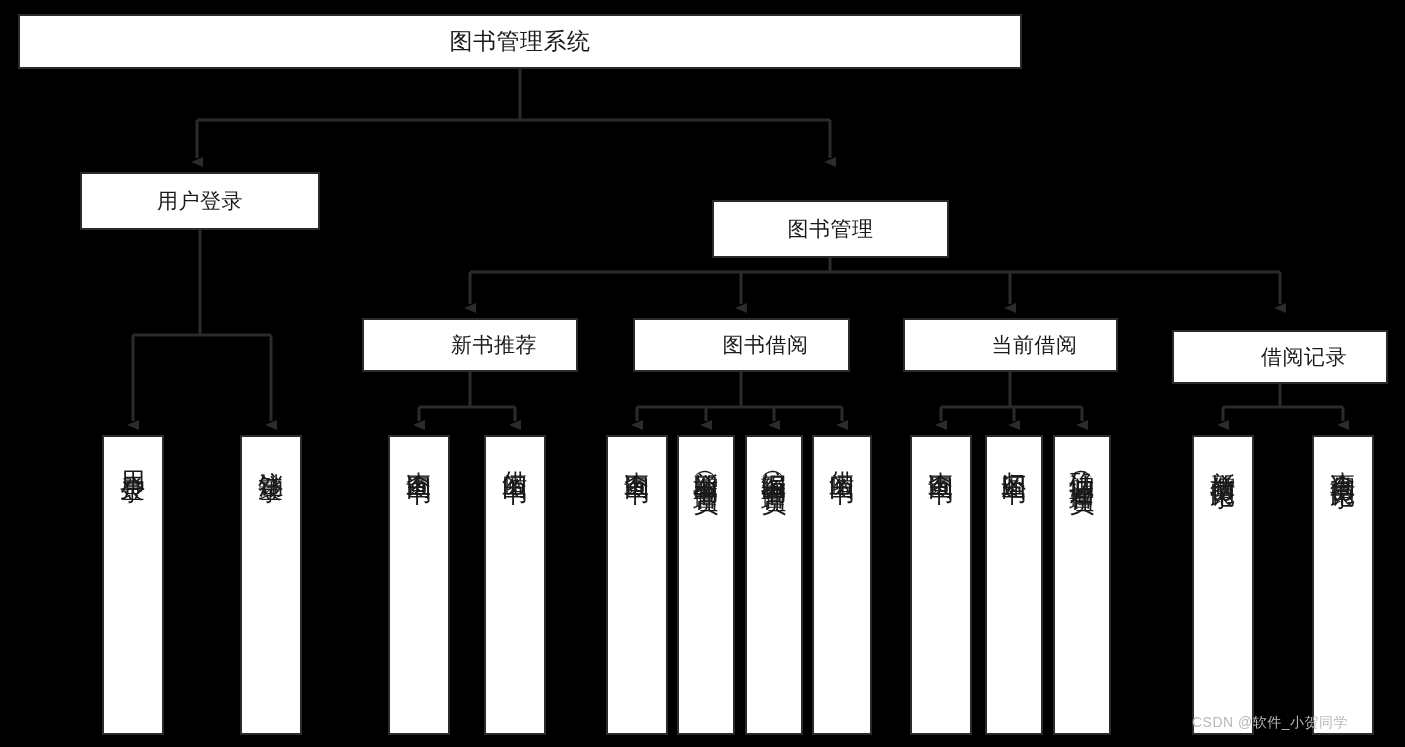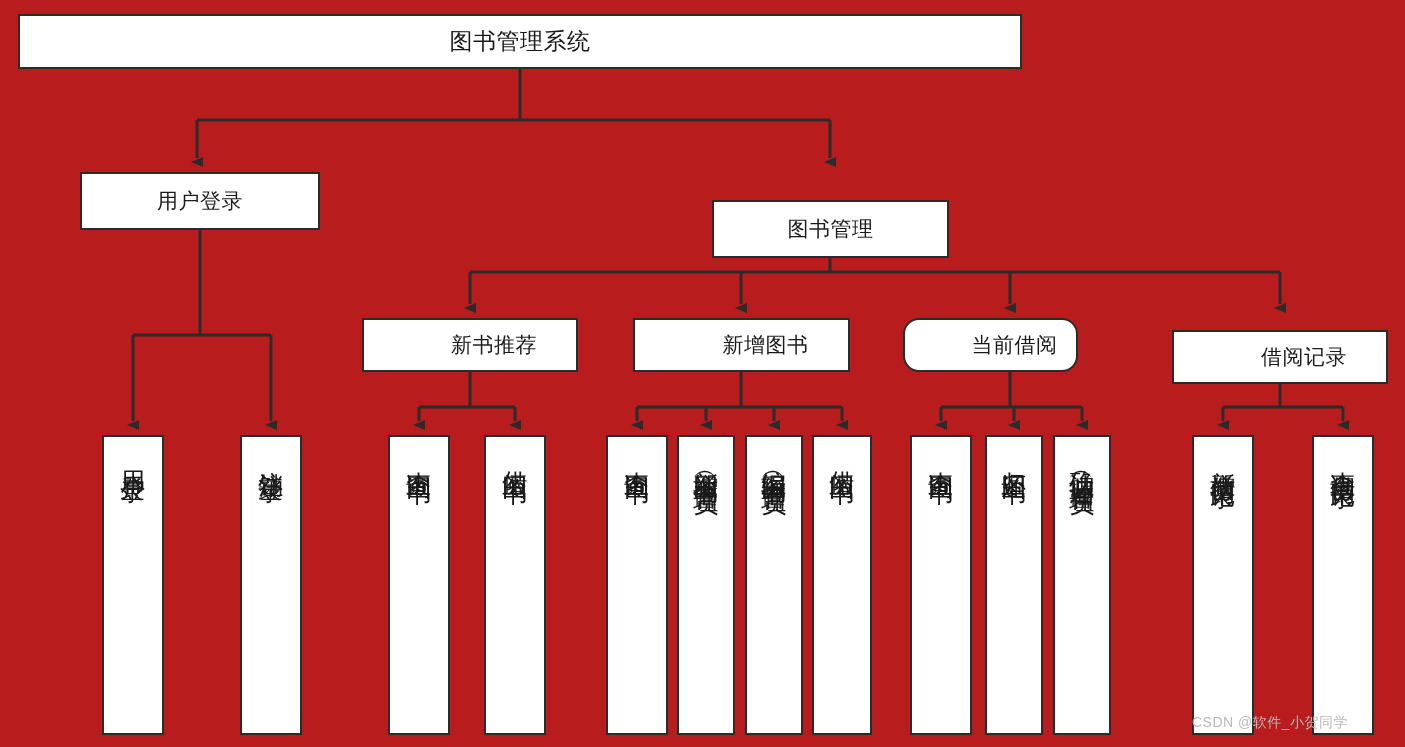--- a/index.html
+++ b/index.html
@@ -7,21 +7,21 @@
     padding: 0;
     background: #ffffff;
   }
   body {
     font-family: "Liberation Sans", "DejaVu Sans", sans-serif;
   }
   #canvas {
     position: relative;
     width: 1405px;
     height: 747px;
-    background: #b91c1c;
+    background: #000000;
     overflow: hidden;
   }
   svg.connectors {
     position: absolute;
     left: 0;
     top: 0;
     width: 1405px;
     height: 747px;
     pointer-events: none;
   }
@@ -47,21 +47,21 @@
   
   .lvl2 { height: 58px; }
   .lvl2 .label { font-size: 21px; }
   #node-user-login  { left: 80px;  top: 172px; width: 240px; }
   #node-book-manage { left: 712px; top: 172px; width: 237px; margin-top: 28px; }
   
   .lvl3 { height: 54px; padding-left: 48px; }
   .lvl3 .label { font-size: 21px; }
   #node-new-book-rec  { left: 362px;  top: 318px; width: 216px; }
   #node-book-borrow   { left: 633px;  top: 318px; width: 217px; }
-  #node-current-borrow{ left: 903px;  top: 318px; width: 175px; border-radius: 16px; }
+  #node-current-borrow{ left: 903px;  top: 318px; width: 215px; }
   #node-borrow-record { left: 1172px; top: 330px; width: 216px; }
   
   .leaf {
     top: 435px;
     height: 300px;
     align-items: flex-start;
     justify-content: center;
     padding-top: 14px;
   }
   .leaf .label {
@@ -164,21 +164,21 @@
     <span class="label">用户登录</span>
   </div>
   <div class="node lvl2" id="node-book-manage">
     <span class="label">图书管理</span>
   </div>
 
   <div class="node lvl3" id="node-new-book-rec">
     <span class="label">新书推荐</span>
   </div>
   <div class="node lvl3" id="node-book-borrow">
-    <span class="label">新增图书</span>
+    <span class="label">图书借阅</span>
   </div>
   <div class="node lvl3" id="node-current-borrow">
     <span class="label">当前借阅</span>
   </div>
   <div class="node lvl3" id="node-borrow-record">
     <span class="label">借阅记录</span>
   </div>
 
   <div class="node leaf" id="leaf-user-login">
     <span class="label">用户登录</span>

